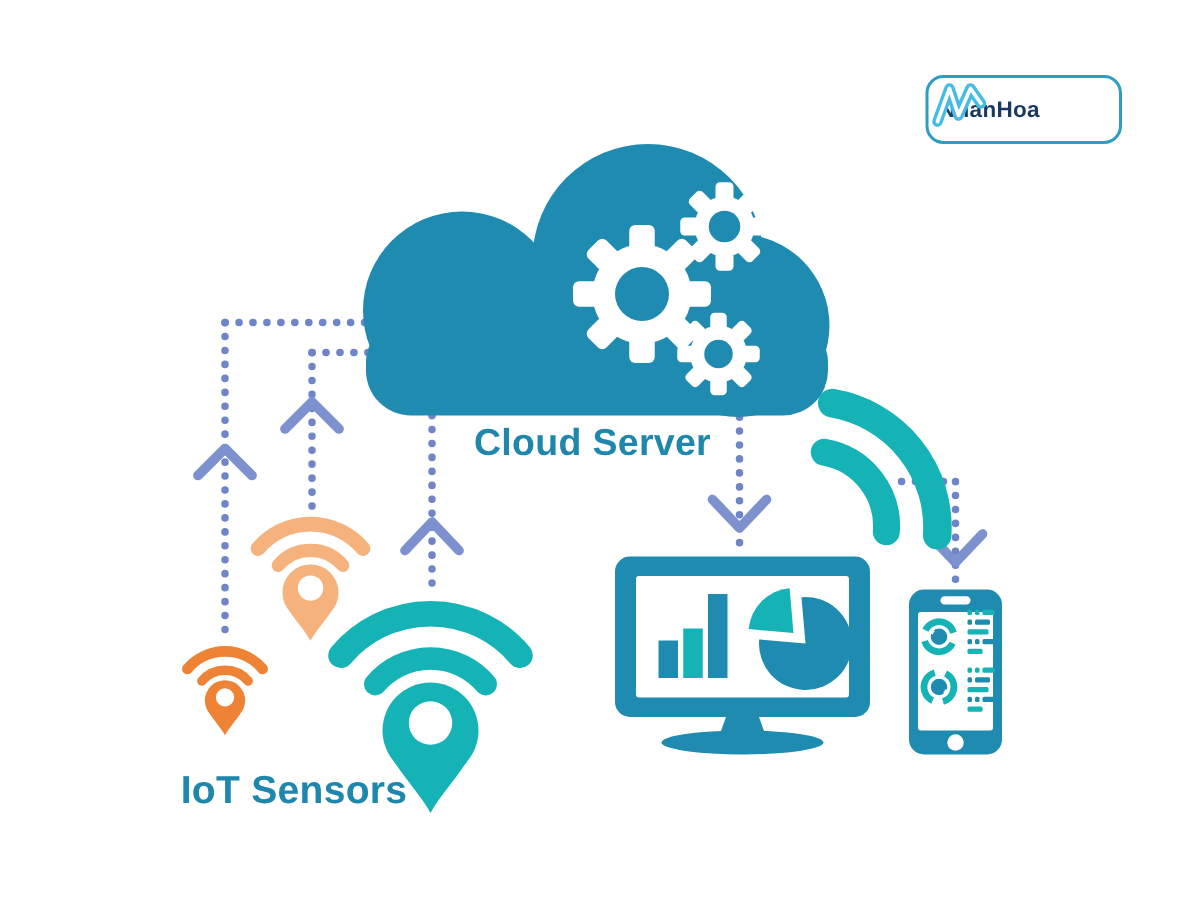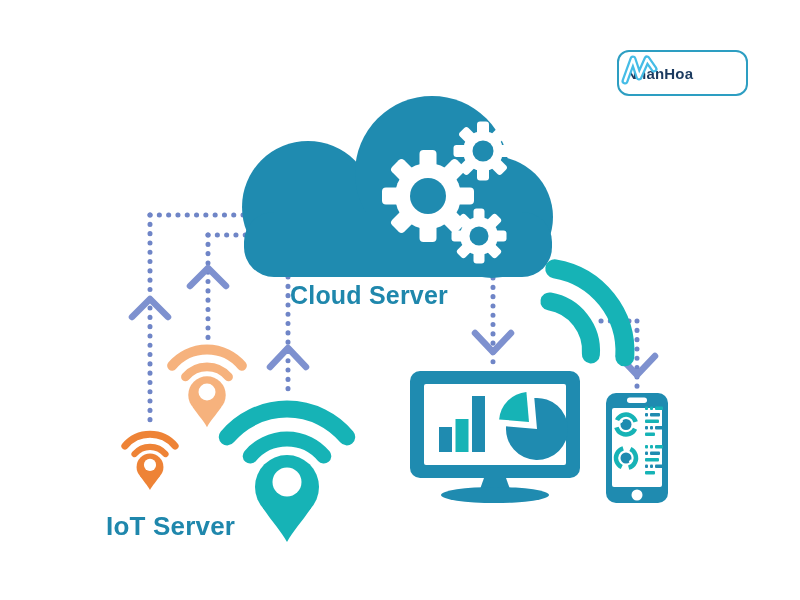--- a/index.html
+++ b/index.html
@@ -1,19 +1,19 @@
 <!DOCTYPE html>
 <html style="--primary-blue: #1f8bb0; --teal: #16b3b6; --orange: #ee8336; --orange-light: #f6b27d; --connector-dot: #6f85c7; --connector-arrow: #7e91cf; --label-text: #1f87ac; --logo-border: #2d9ec2; --logo-text: #1b3a5f; --logo-mark: #45bce6; --background: #ffffff;"><head>
 <meta charset="utf-8">
 <style>
   html,body{margin:0;padding:0;background:#fff;}
   .stage{position:relative;width:800px;height:600px;background:var(--background,#fff);overflow:hidden;
          font-family:"Liberation Sans","DejaVu Sans",sans-serif;}
   .stage svg{position:absolute;left:0;top:0;}
-  .diagram-label{position:absolute;font-weight:bold;color:var(--label-text);text-align:left;
+  .diagram-label{position:absolute;font-weight:bold;color:var(--label-text);text-align:center;
                  font-size:25px;letter-spacing:.2px;}
   .logo-badge{position:absolute;left:617px;top:50px;width:131px;height:46px;box-sizing:border-box;
               border:2px solid var(--logo-border);border-radius:12px;background:#fff;
               display:flex;align-items:center;gap:5px;padding-left:7px;}
   .logo-text{font-weight:bold;font-size:15px;color:var(--logo-text);letter-spacing:.2px;}
 </style>
 </head>
 <body>
 
 <div class="stage">
@@ -143,21 +143,21 @@
           <rect x="645" y="458" width="14" height="3.5" rx="1" fill="#16b3b6"></rect>
           <rect x="645" y="464.5" width="3" height="3.5" rx="1" fill="#1f8bb0"></rect>
           <rect x="650" y="464.5" width="3" height="3.5" rx="1" fill="#1f8bb0"></rect>
           <rect x="655" y="464.5" width="8" height="3.5" rx="1" fill="#1f8bb0"></rect>
           <rect x="645" y="471" width="10" height="3.5" rx="1" fill="#16b3b6"></rect>
         </g>
   </g>
 </svg>
 
 <div class="diagram-label" style="left:290px;top:281px;width:210px;">Cloud Server</div>
-<div class="diagram-label" style="left:106px;top:511px;width:180px;font-size:26px;">IoT Server</div>
+<div class="diagram-label" style="left:106px;top:511px;width:180px;font-size:26px;">IoT Sensors</div>
 
 <div class="logo-badge">
   <svg width="40" height="36" viewBox="0 0 40 36">
     <path d="M6 29 L14 7 L20 25 L28 7 L35 17" fill="none" stroke="var(--logo-mark)" stroke-width="7" stroke-linecap="round" stroke-linejoin="round"></path>
     <path d="M6 29 L14 7 L20 25 L28 7 L35 17" fill="none" stroke="#fff" stroke-width="2.5" stroke-linecap="round" stroke-linejoin="round"></path>
   </svg>
   <span class="logo-text">NhanHoa</span>
 </div>
 
 </div>

